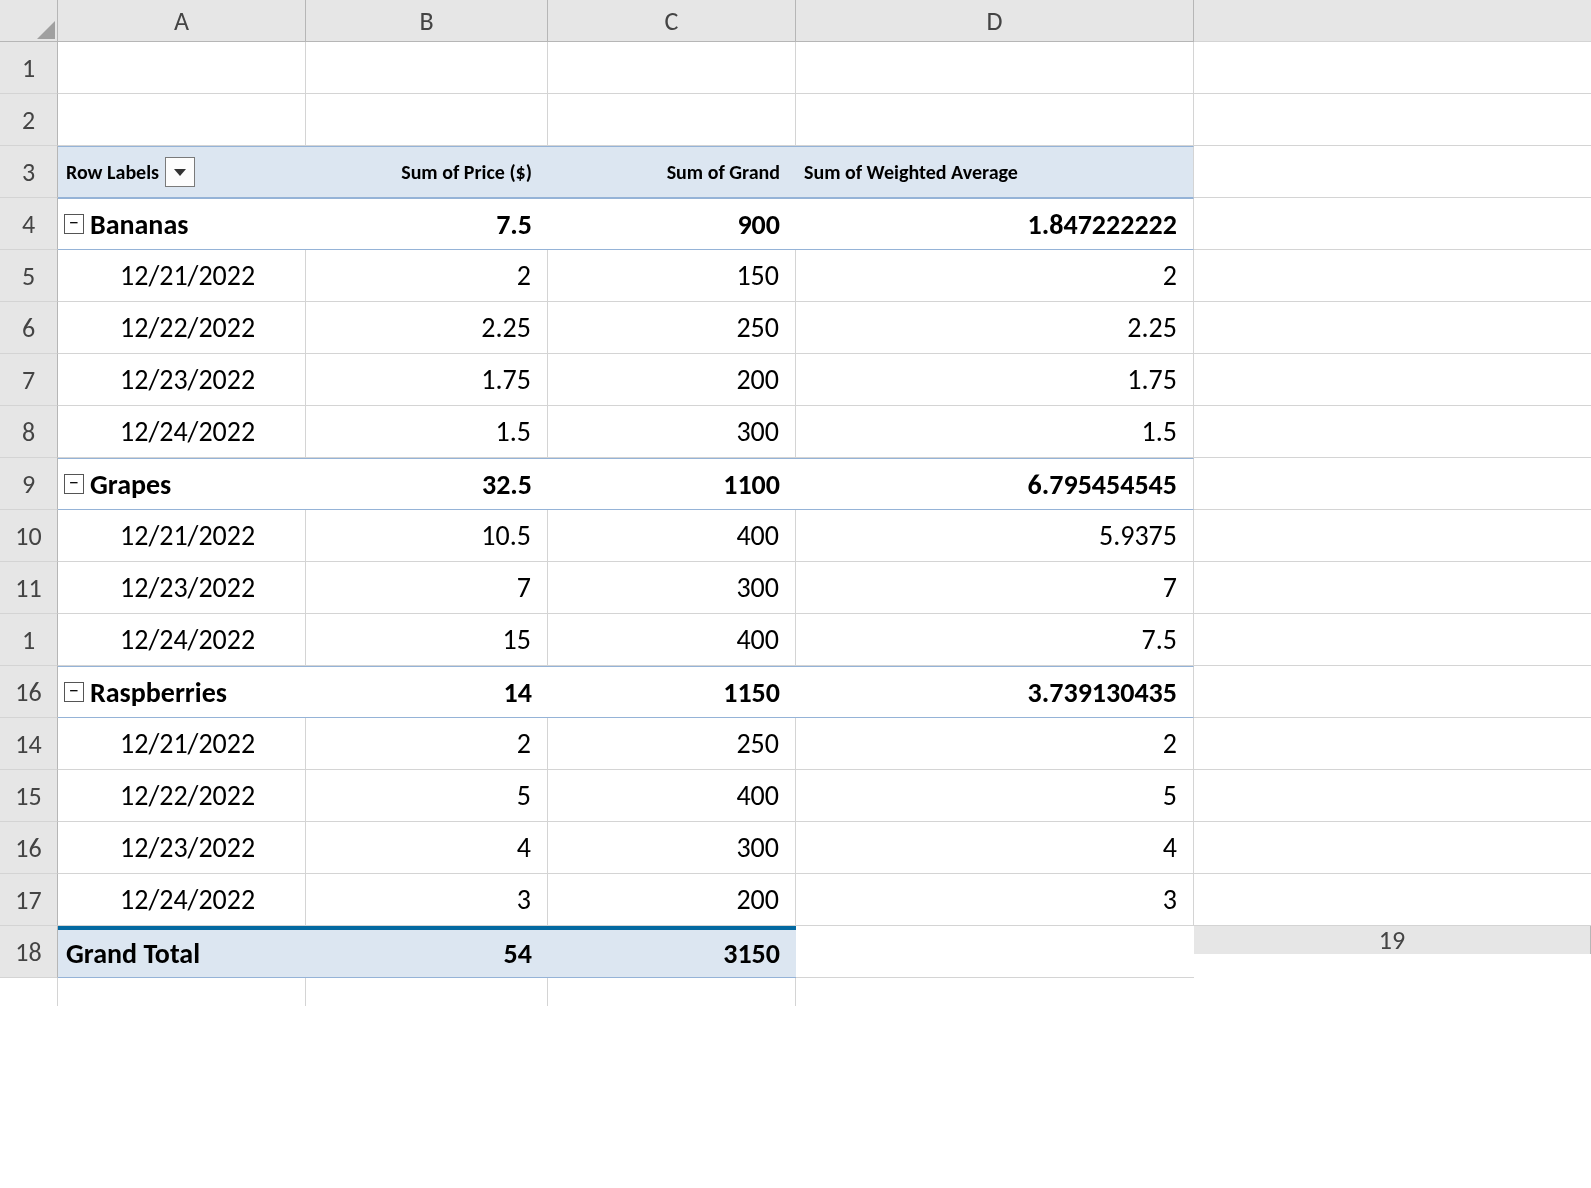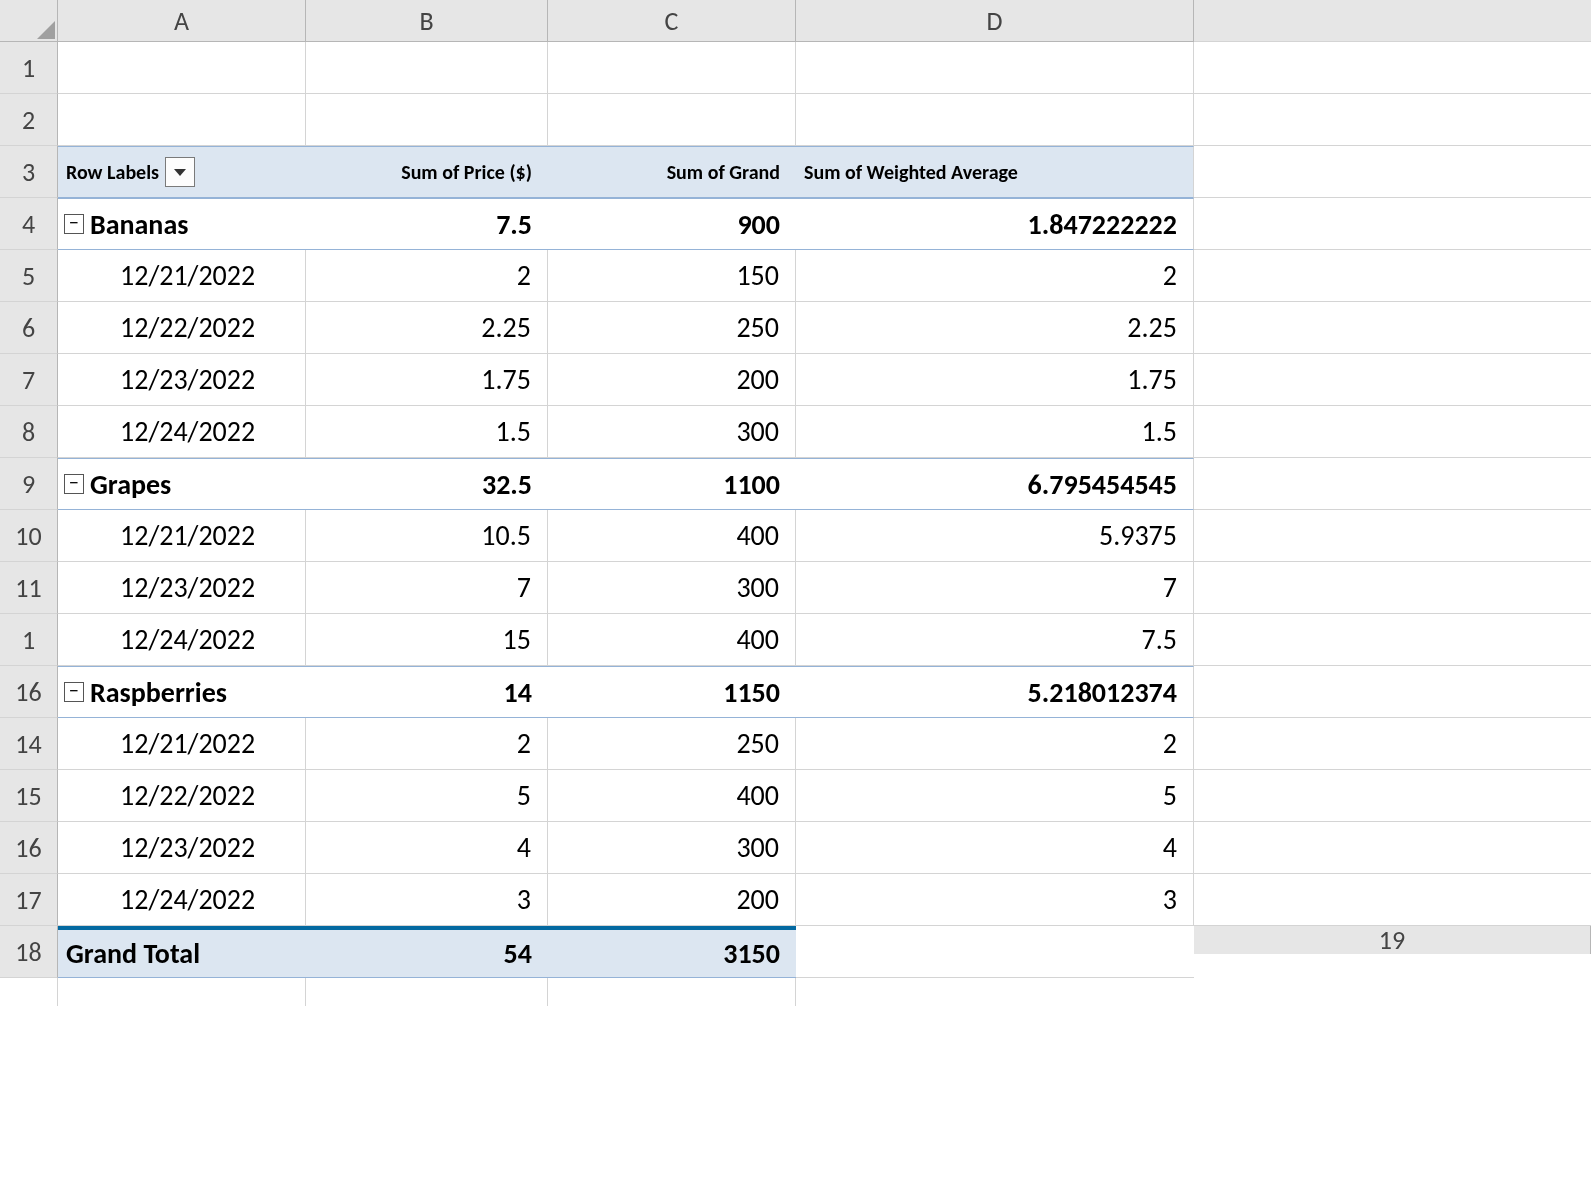--- a/index.html
+++ b/index.html
@@ -252,21 +252,21 @@
   <div class="cell num last-col">7.5</div>
   <div class="cell extra-cell"></div>
 
   <div class="row-header">16</div>
   <div class="cell group-row group-label">
     <span class="collapse-btn">−</span>
     <span>Raspberries</span>
   </div>
   <div class="cell group-row num">14</div>
   <div class="cell group-row num">1150</div>
-  <div class="cell group-row num last-col">5.218012374</div>
+  <div class="cell group-row num last-col">3.739130435</div>
   <div class="cell extra-cell"></div>
 
   <div class="row-header">14</div>
   <div class="cell" style="padding-left:62px">12/21/2022</div>
   <div class="cell num">2</div>
   <div class="cell num">250</div>
   <div class="cell num last-col">2</div>
   <div class="cell extra-cell"></div>
 
   <div class="row-header">15</div>

